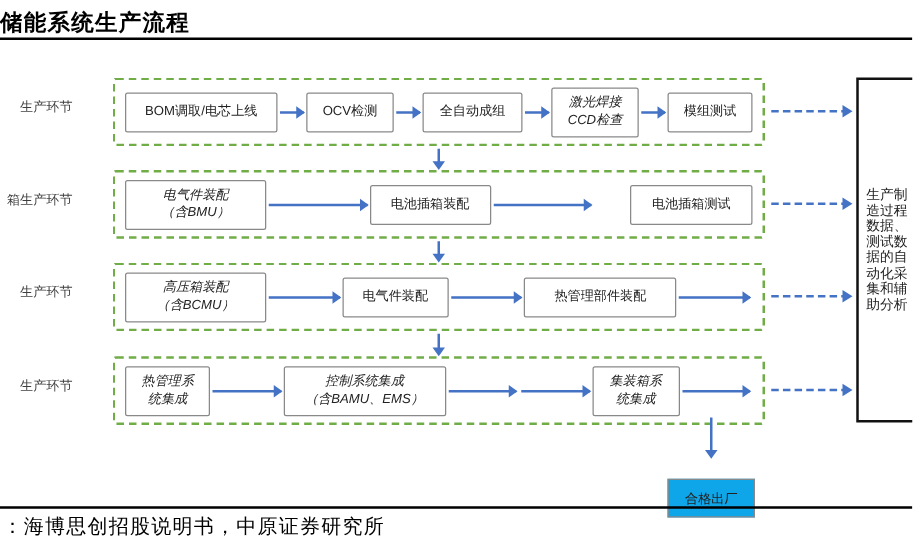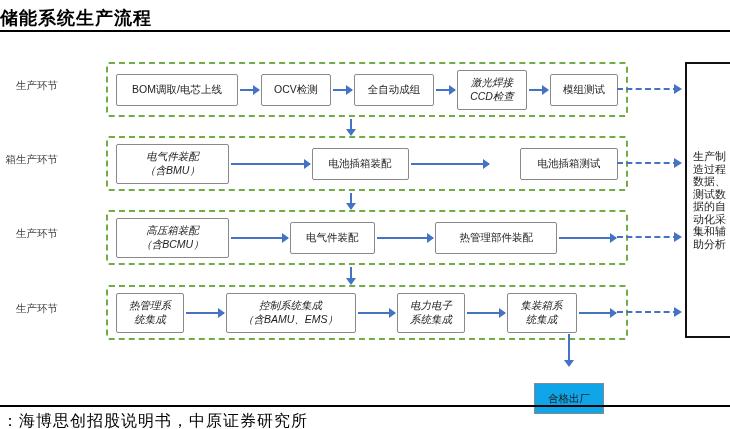--- a/index.html
+++ b/index.html
@@ -7,21 +7,21 @@
           font-family:"Liberation Sans",sans-serif;}
   .page-title{position:absolute;left:0;top:6px;font-family:"Liberation Serif",serif;
           font-weight:bold;font-size:18px;color:#000;letter-spacing:1px;white-space:nowrap;}
   .rule{position:absolute;left:0;right:0;height:2px;background:#000;}
   .top-rule{top:30px;}
   .bottom-rule{top:405px;}
   .source-note{position:absolute;left:2px;top:411px;font-family:"Liberation Serif",serif;
           font-size:16px;color:#000;letter-spacing:1px;white-space:nowrap;}
   .row-label{position:absolute;left:-14px;width:72px;text-align:right;font-size:10.5px;
           color:#3f3f3f;white-space:nowrap;overflow:hidden;}
-  .stage{position:absolute;left:106px;width:522px;height:55px;border:2px dashed #70AD47;
+  .stage{position:absolute;left:90px;width:522px;height:55px;border:2px dashed #70AD47;
           border-radius:3px;box-sizing:border-box;display:flex;align-items:center;
           padding:0 8px;}
   .pbox{background:#fff;border:1.5px solid #898989;border-radius:2px;box-sizing:border-box;
           display:flex;align-items:center;justify-content:center;text-align:center;
           font-size:10.5px;line-height:1.3;color:#222;white-space:pre-line;flex:none;}
   .h32{height:32px;} .h40{height:40px;font-style:italic;}
   .w122{width:122px;} .w70{width:70px;} .w80{width:80px;} .w68{width:68px;}
   .w113{width:113px;} .w97{width:97px;} .w98{width:98px;margin-left:29px;} .w85{width:85px;}
   .w130{width:130px;}
   .harrow{flex:1 1 0;height:2px;background:#4472C4;position:relative;margin:0 2px;min-width:14px;}
@@ -92,22 +92,20 @@
 
   <div class="varrow" style="left:350px;top:267px;height:12px"></div>
 
   <div class="stage" style="top:285px">
     <div class="pbox h40 w68">热管理系
 统集成</div>
     <div class="harrow"></div>
     <div class="pbox h40 w130">控制系统集成
 （含BAMU、EMS）</div>
     <div class="harrow"></div>
-    <div class="pbox h40 w68">电力电子
-系统集成</div>
     <div class="harrow"></div>
     <div class="pbox h40 w70">集装箱系
 统集成</div>
     <div class="harrow"></div>
   </div>
 
   <div class="dasharrow" style="left:617px;top:88px"></div>
   <div class="dasharrow" style="left:617px;top:162px"></div>
   <div class="dasharrow" style="left:617px;top:236px"></div>
   <div class="dasharrow" style="left:617px;top:311px"></div>

